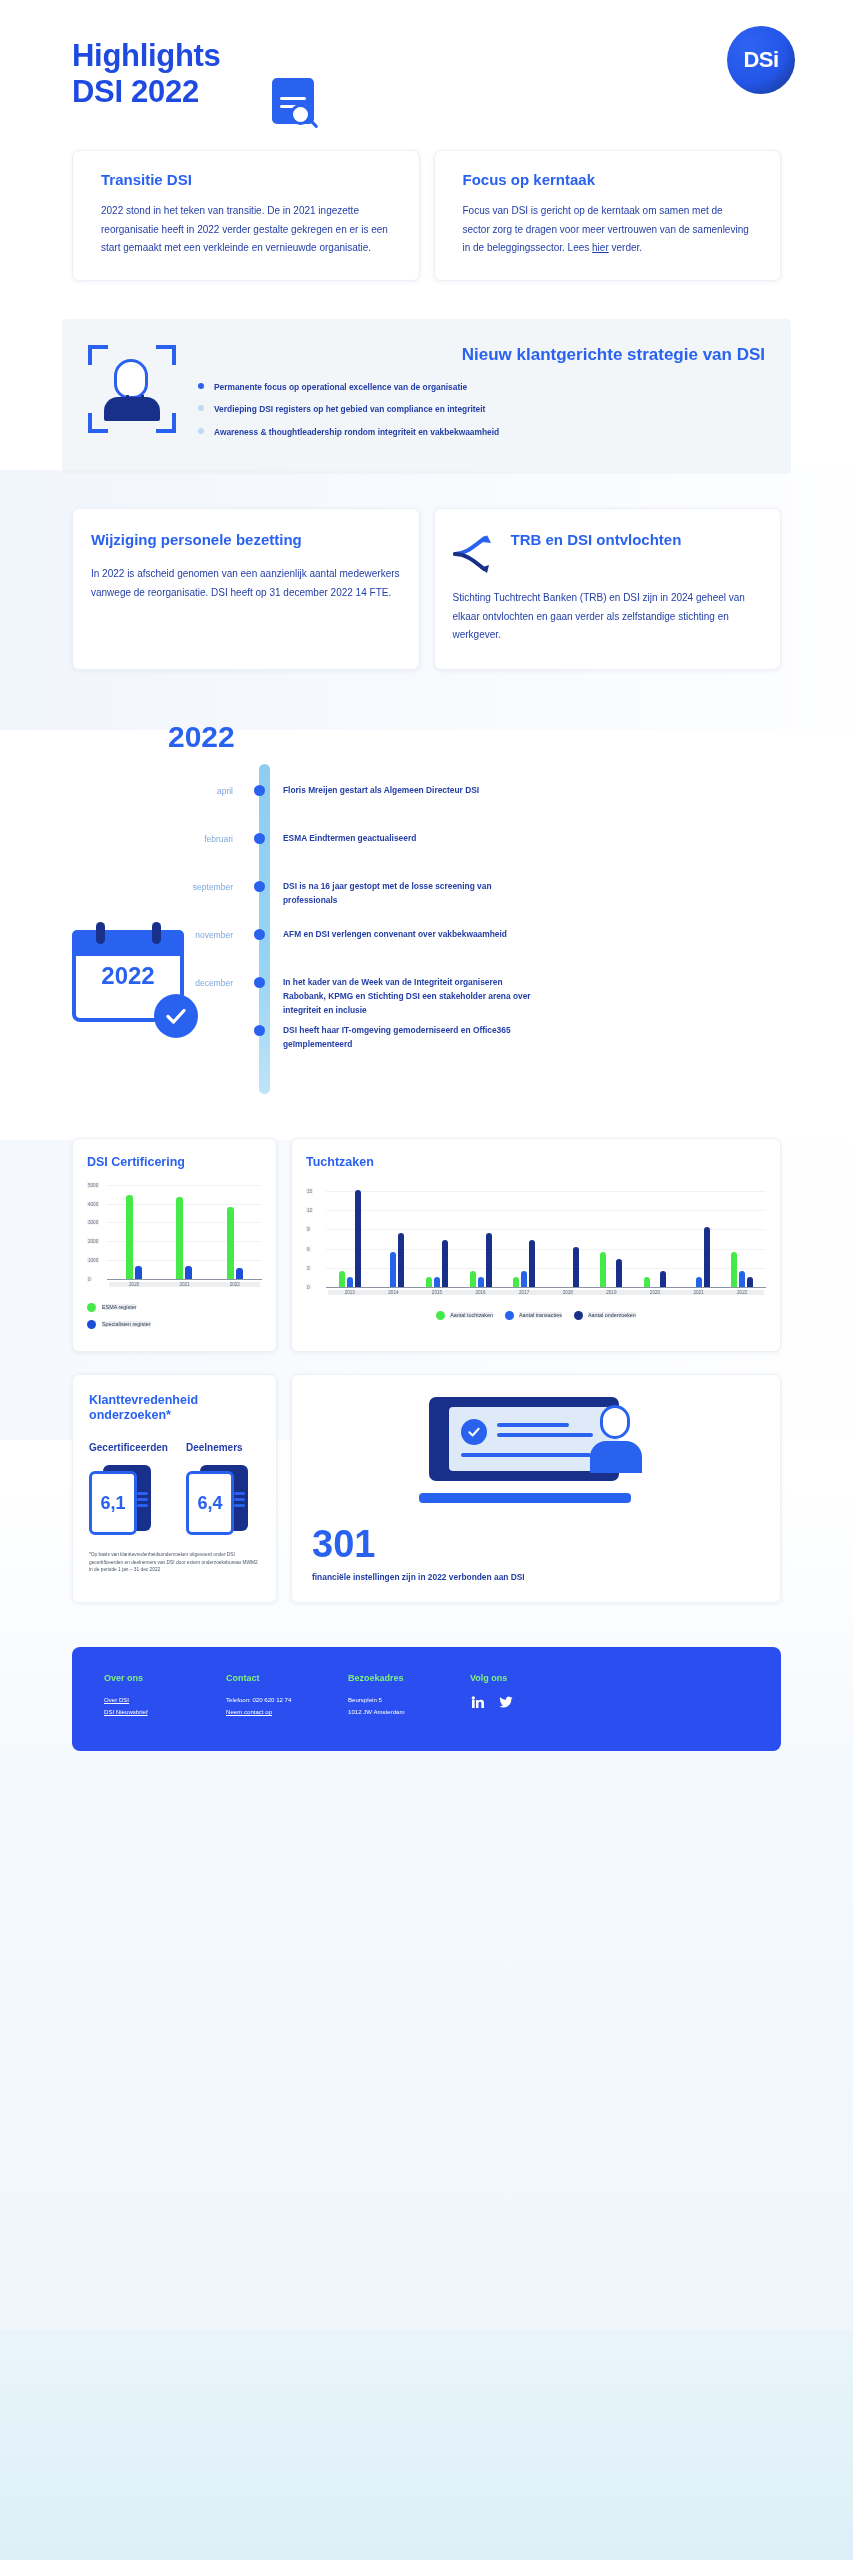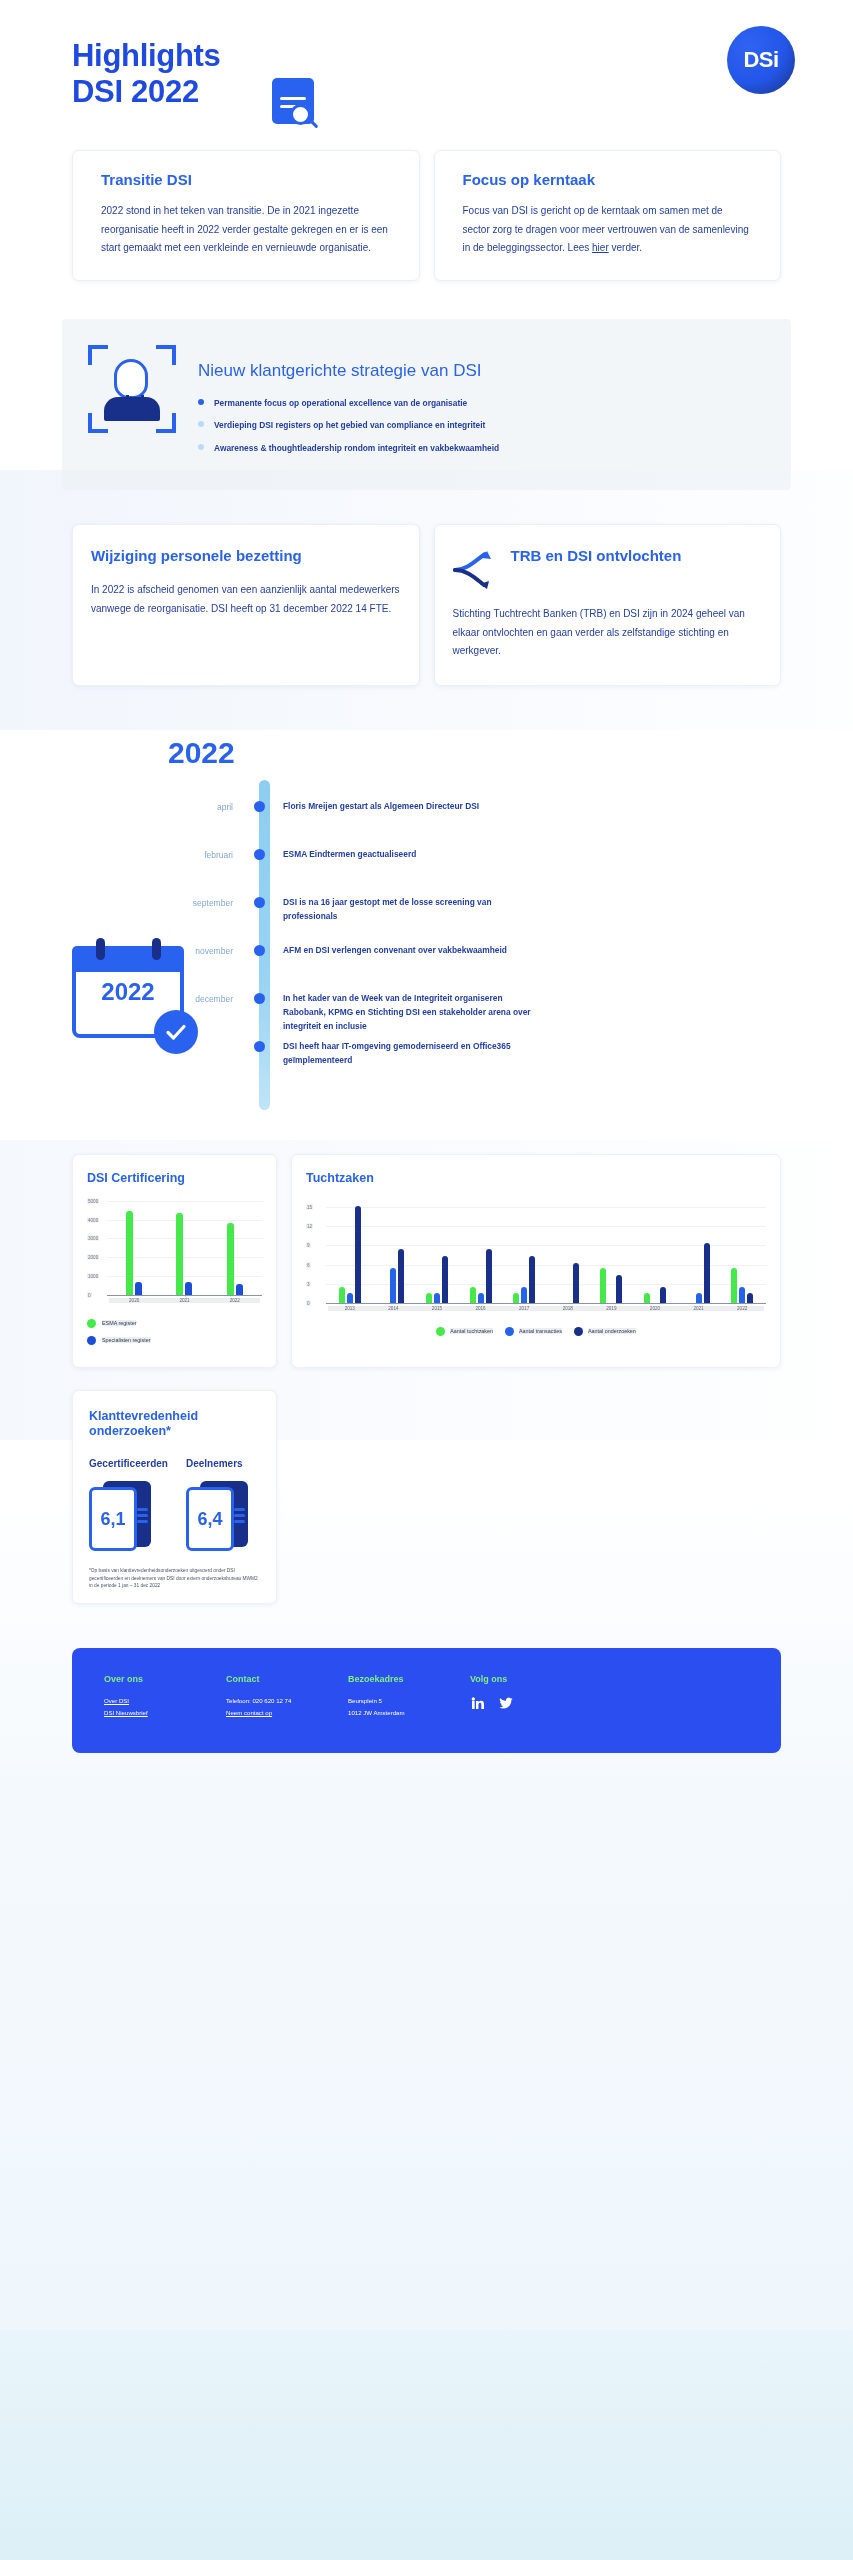--- a/index.html
+++ b/index.html
@@ -88,21 +88,21 @@
   }
   .shoulders{
     position:absolute;left:16px;top:52px;width:56px;height:24px;background:#18308a;
     border-radius:14px 14px 2px 2px;
   }
   .shoulders:after{
     content:"";position:absolute;left:22px;top:-2px;width:12px;height:14px;background:rgba(255,255,255,.0);
     border-left:3px solid #18308a;border-right:3px solid #18308a;transform:skewX(0deg);
   }
   .strategy-body{flex:1;}
-  .strategy h2{font-size:17px;font-weight:400;color:#2a62f0;margin:20px 0 16px;}
+  .strategy h2{font-size:17px;font-weight:700;color:#2a62f0;margin:4px 0 16px;text-align:right;}
   .strategy ul{list-style:none;}
   .strategy li{
     font-size:8.4px;line-height:1.5;font-weight:700;color:#233ea8;margin-bottom:10px;
     padding-left:16px;position:relative;
   }
   .strategy li .dot{
     position:absolute;left:0;top:2px;width:6px;height:6px;border-radius:50%;background:#2a62f0;
   }
   .strategy li:nth-child(2) .dot{background:#bcd9f5;}
   .strategy li:nth-child(3) .dot{background:#bcd9f5;}
@@ -536,20 +536,42 @@
               <div class="dash d3"></div>
               <div class="front">
                   <b>6,4</b>
                 </div>
             </div>
           </div>
         </div>
         <div class="foot-note">*Op basis van klanttevredenheidsonderzoeken uitgevoerd onder DSI gecertificeerden en deelnemers van DSI door extern onderzoeksbureau MWM2 in de periode 1 jan – 31 dec 2022</div>
       </div>
 
+      <div class="stat">
+        <div class="laptop">
+          <div class="lp-screen">
+            <div class="lp-inner"></div>
+            <div class="lp-check">
+              <svg viewBox="0 0 24 24" width="14" height="14" aria-hidden="true">
+                  <path d="M4 12.5 L9.5 18 L20 6.5" stroke="#fff" stroke-width="3.4" fill="none" stroke-linecap="round" stroke-linejoin="round"></path>
+                </svg>
+            </div>
+            <div class="lp-line lp-l1"></div>
+            <div class="lp-line lp-l2"></div>
+            <div class="lp-line lp-l3"></div>
+          </div>
+          <div class="lp-base"></div>
+          <div class="lp-person">
+            <div class="lp-head"></div>
+            <div class="lp-body"></div>
+          </div>
+        </div>
+        <div class="big-num">301</div>
+        <div class="stat-cap">financiële instellingen zijn in 2022 verbonden aan DSI</div>
+      </div>
 
     </div>
 
     <div class="footer">
       <div class="fcols">
         <div class="fcol">
           <div class="ch">Over ons</div>
           <a href="#" class="fi link">Over DSI</a>
           <a href="#" class="fi link">DSI Nieuwsbrief</a>
         </div>

